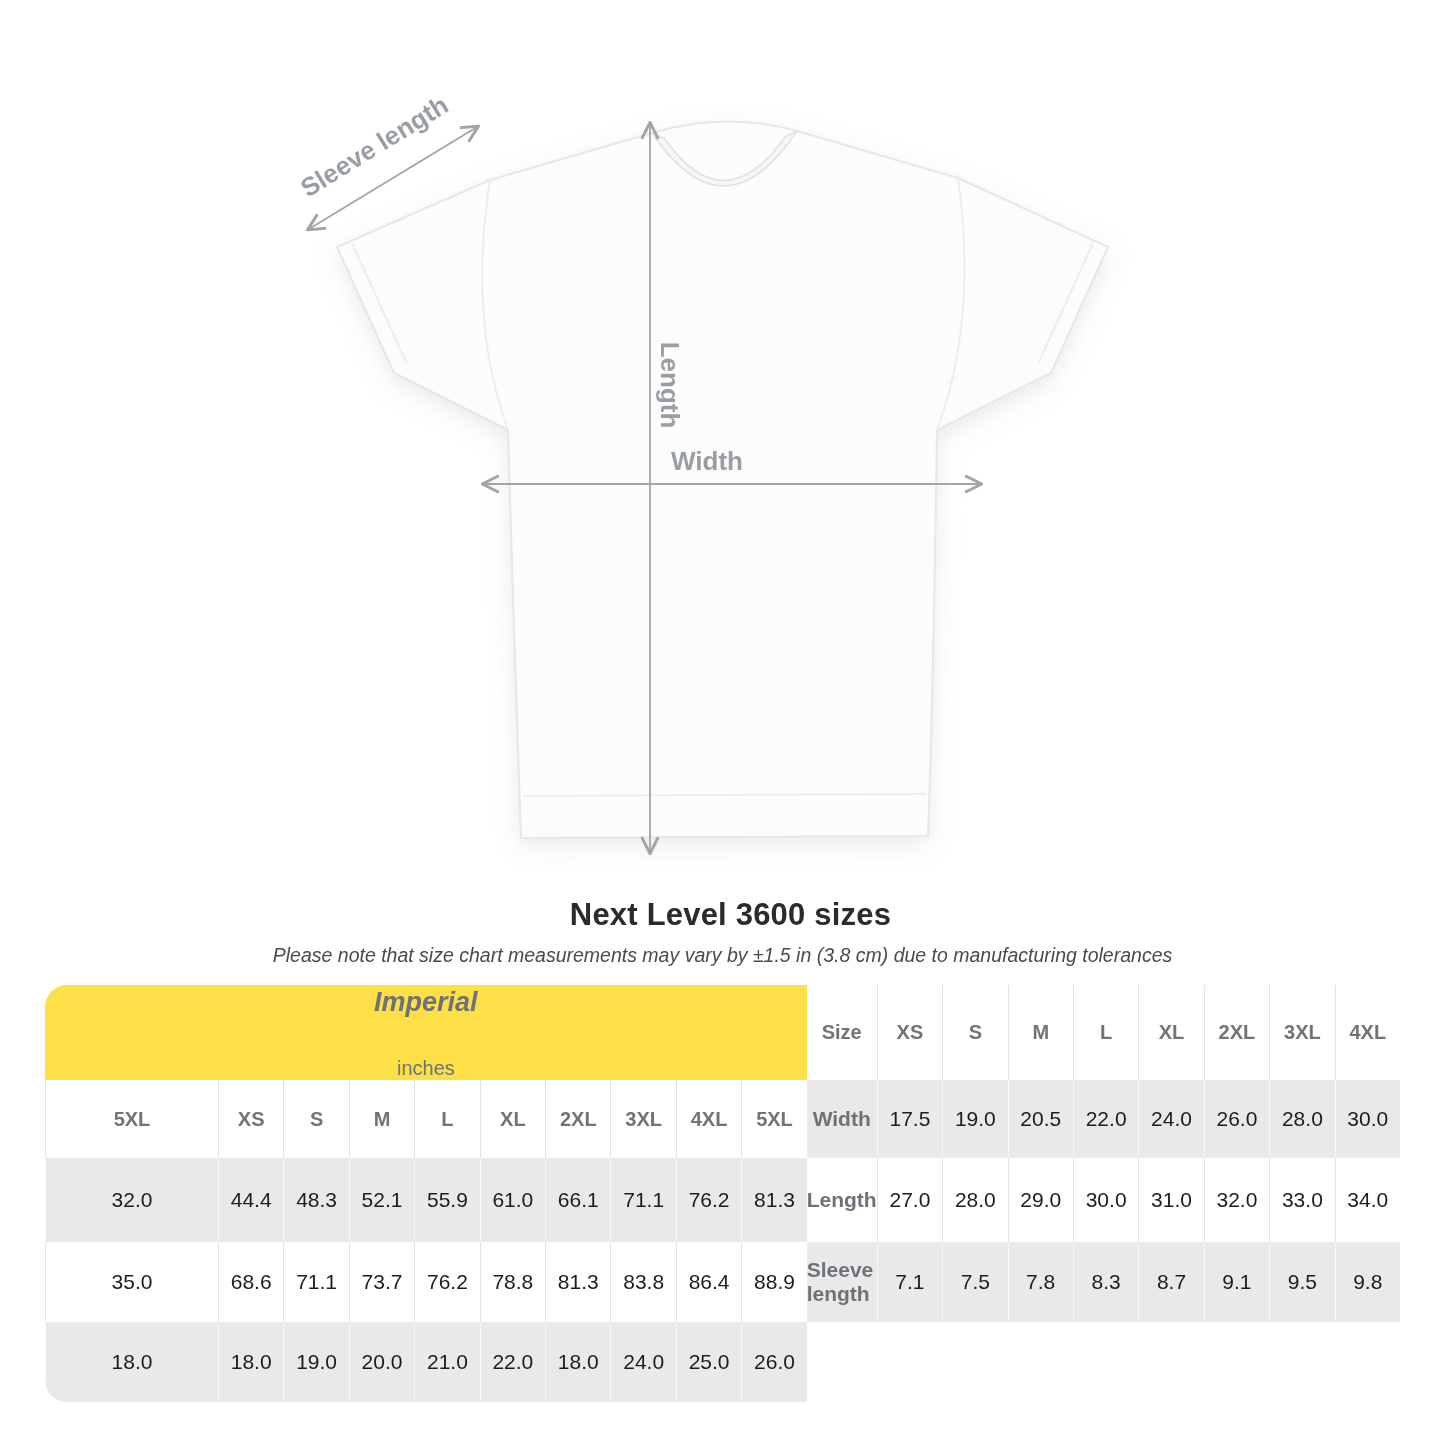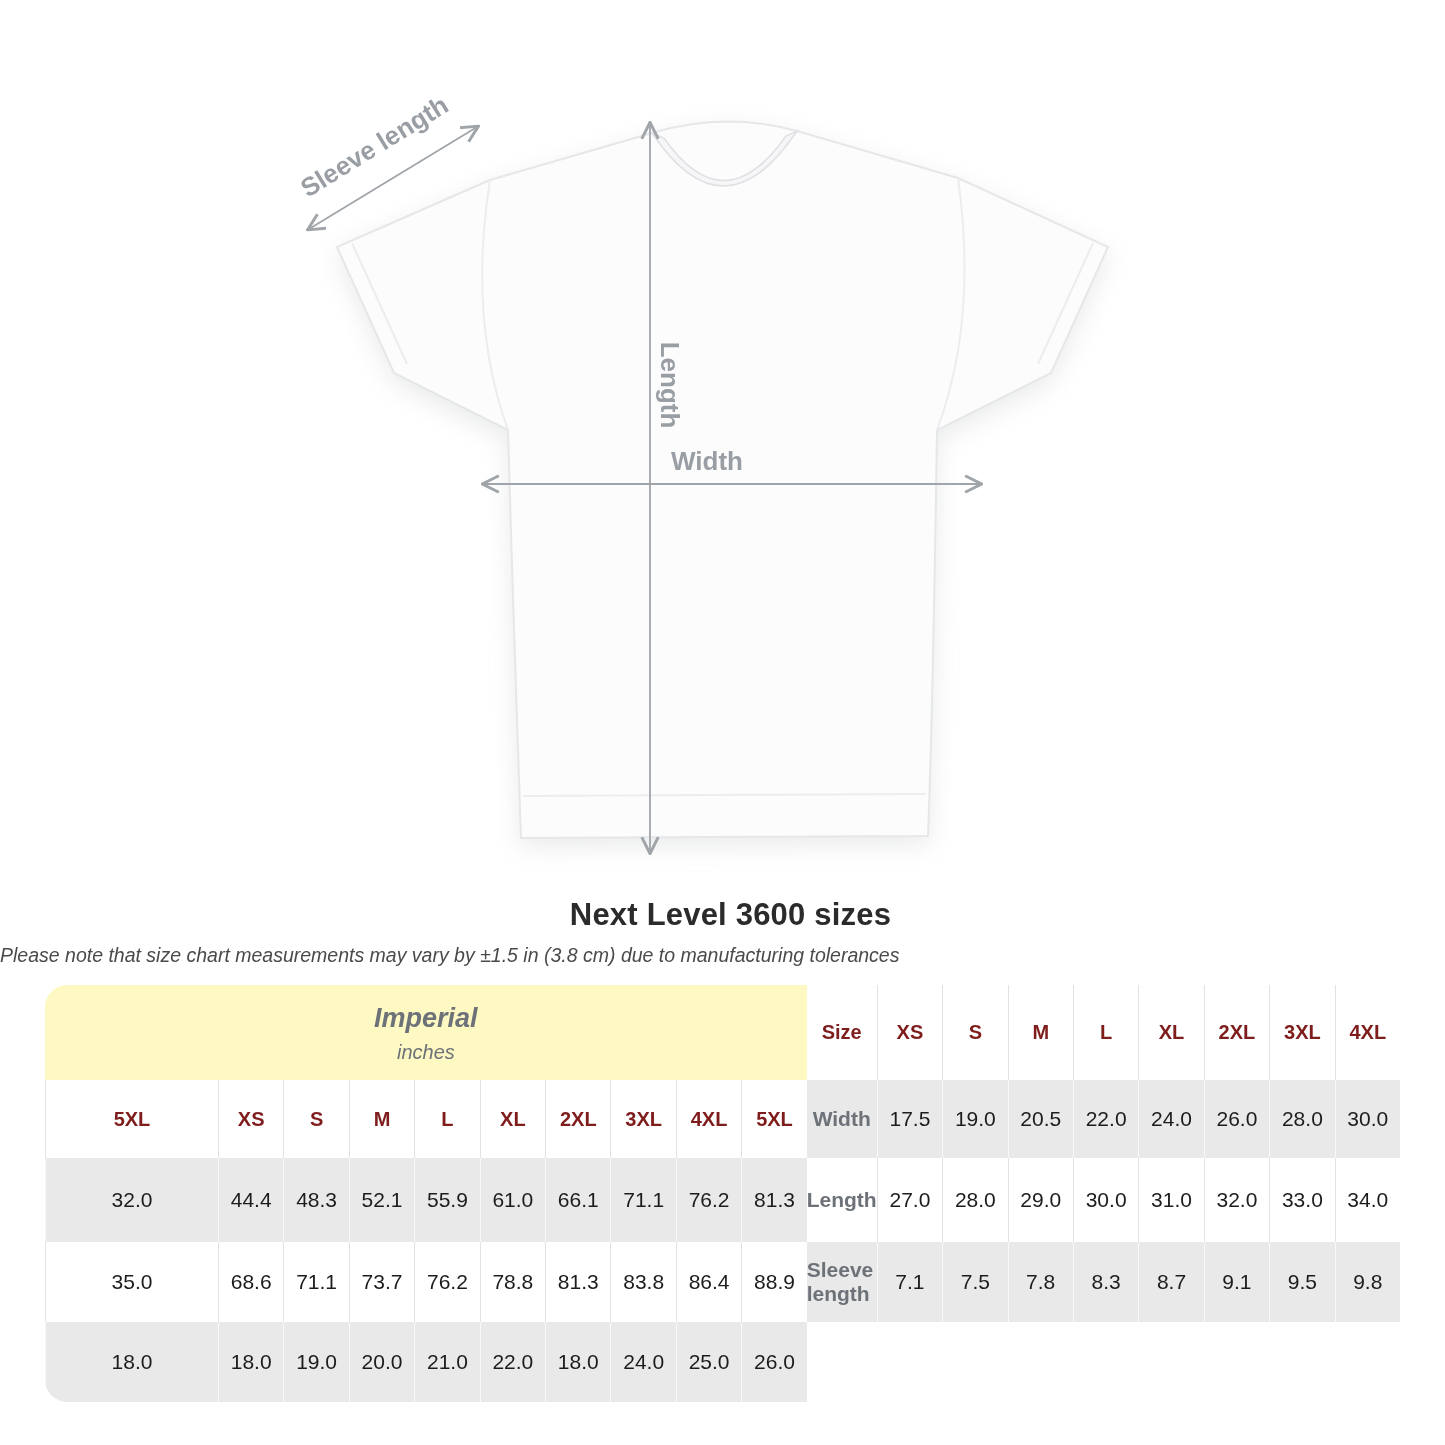--- a/index.html
+++ b/index.html
@@ -18,48 +18,48 @@
   .diagram-wrap { position: absolute; left: 0; top: 0; width: 1445px; height: 880px; }
 
   
   .chart-title {
     position: absolute; top: 897px; left: 8px; width: 100%;
     text-align: center; font-size: 31px; font-weight: bold; color: #2b2b2b;
     letter-spacing: 0.2px;
   }
   .chart-note {
     position: absolute; top: 944px; left: 0; width: 100%;
-    text-align: left; font-size: 19.5px; font-style: italic; color: #4a4a4a;
+    text-align: center; font-size: 19.5px; font-style: italic; color: #4a4a4a;
   }
 
   
   .size-table {
     position: absolute; left: 45px; top: 985px; width: 1355px; height: 417px;
     display: grid;
     grid-template-columns: 173px repeat(18, 1fr);
     grid-template-rows: 95px 78px 84px 80px 80px;
     border-radius: 22px; overflow: hidden;
     background: #ffffff;
   }
   .section-head {
-    background: #fef9c3; display: flex; flex-direction: column;
-    align-items: center; justify-content: center; padding-top: 2px;
+    background: #fde047; display: flex; flex-direction: column;
+    align-items: center; justify-content: space-between; padding-top: 2px;
     color: #6d7278;
   }
   .section-head .sec-label { font-size: 27px; font-weight: bold; font-style: italic; }
-  .section-head .sec-sub   { font-size: 20px; font-style: italic; margin-top: 7px; }
+  .section-head .sec-sub   { font-size: 20px; margin-top: 7px; }
   .sec-imperial { grid-column: 1 / span 10; grid-row: 1; }
   .sec-metric   { grid-column: 11 / span 9; grid-row: 1; }
 
   .cell {
     display: flex; align-items: center; justify-content: center;
     font-size: 21px; color: #1c1c1e; background: #ffffff;
   }
   .label-cell { font-weight: bold; color: #6d7278; font-size: 21px; }
-  .size-row   { font-weight: bold; color: #7f1d1d; font-size: 20px; }
+  .size-row   { font-weight: bold; color: #737373; font-size: 20px; }
   .data-cell  { border-left: 1.5px solid #e2e2e2; }
   .shade      { background: #e9e9e9; }
   .shade.data-cell { border-left-color: #f8f8f8; text-align: right; }
 </style>
 </head>
 <body>
 
 <div class="page">
 
   <div class="diagram-wrap">

